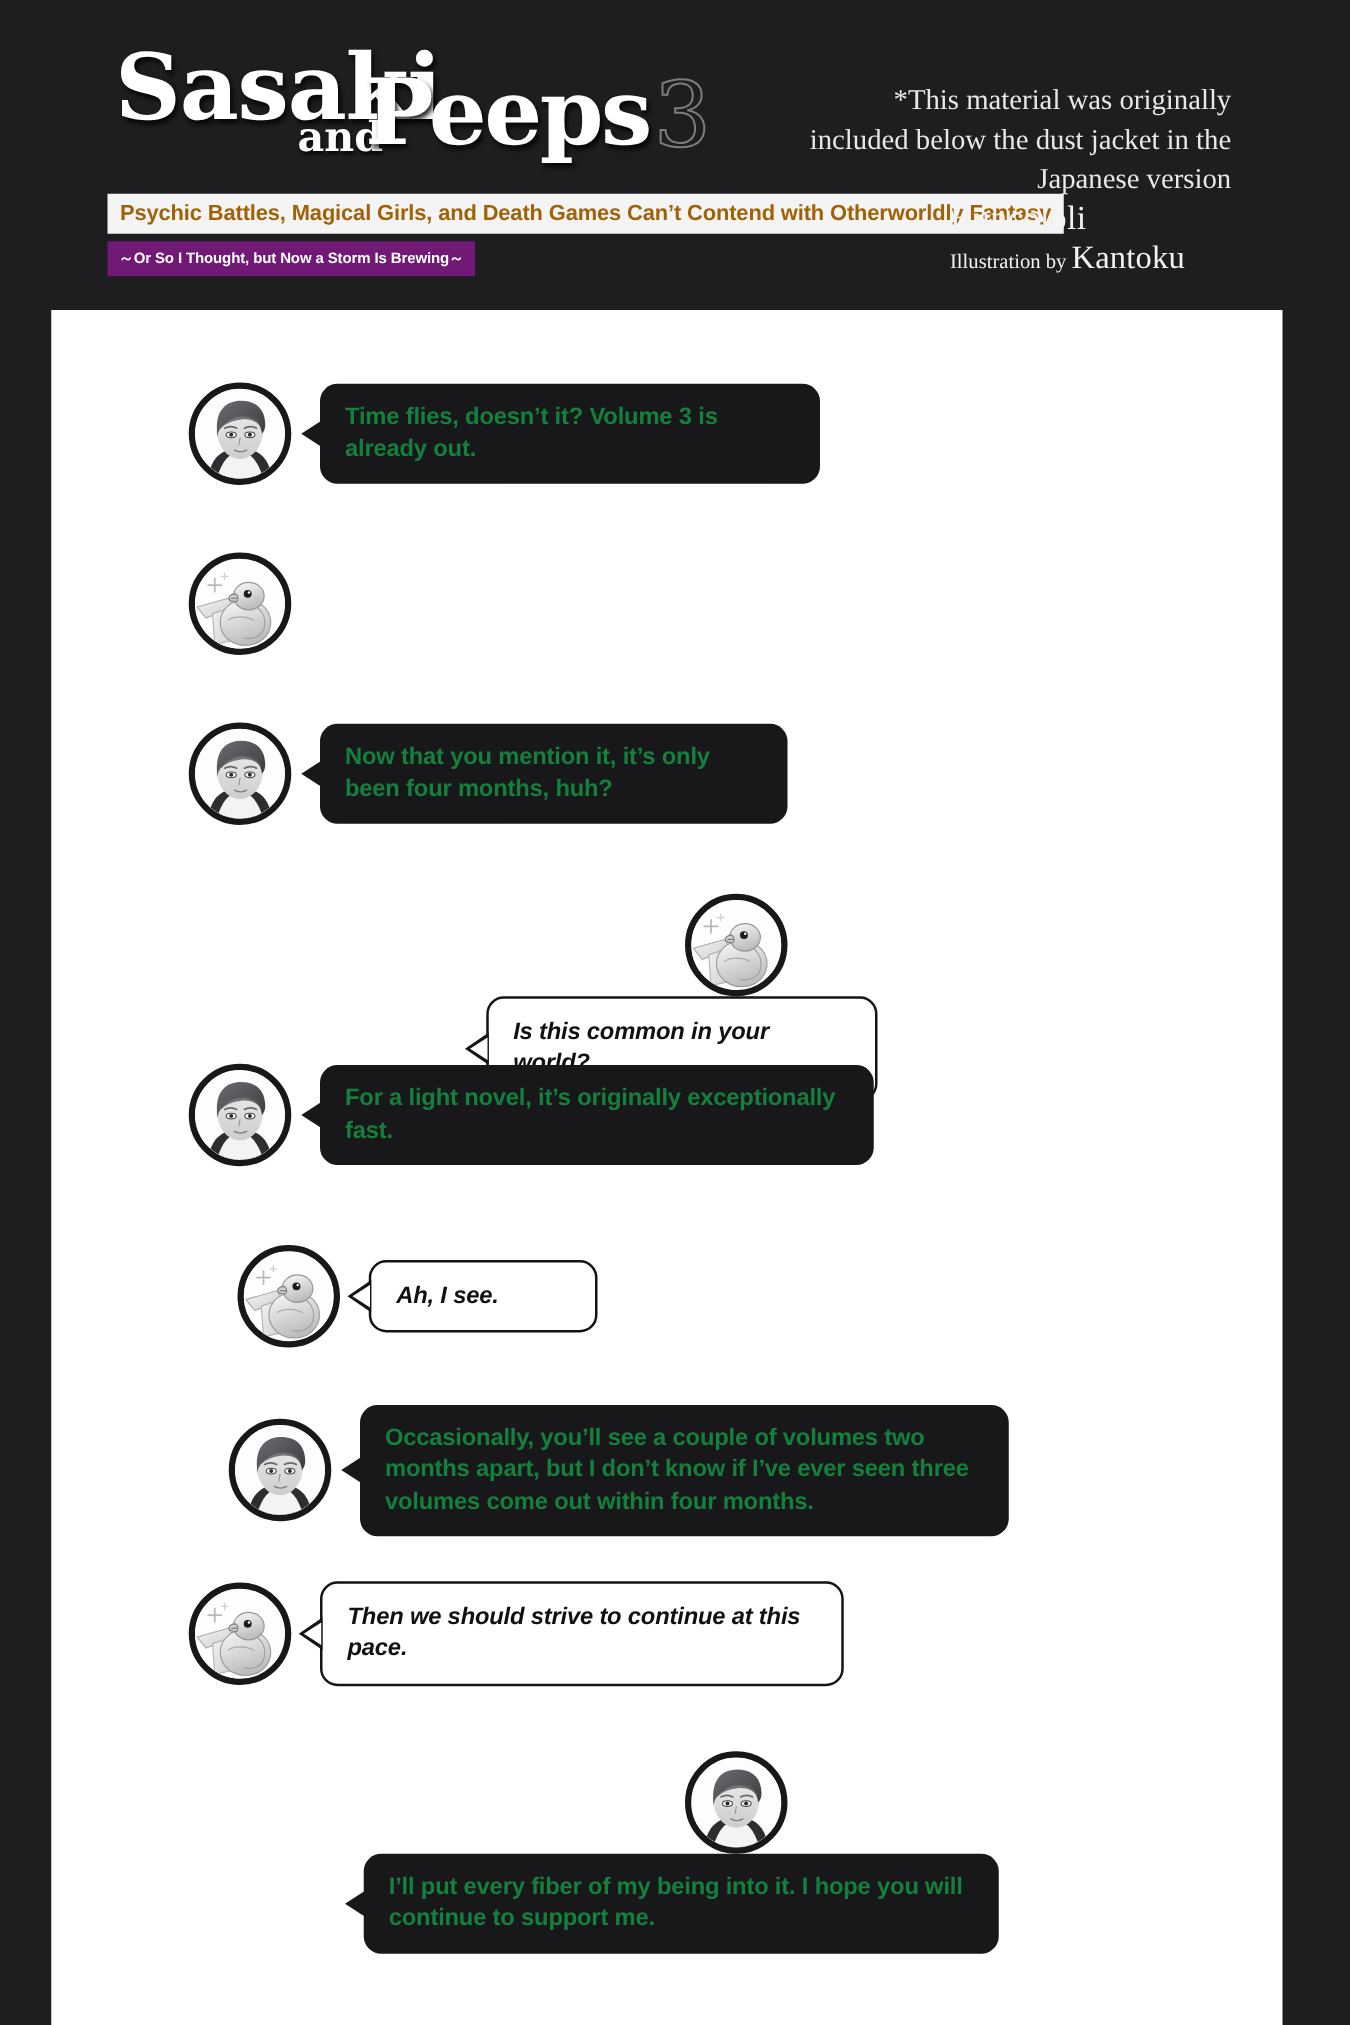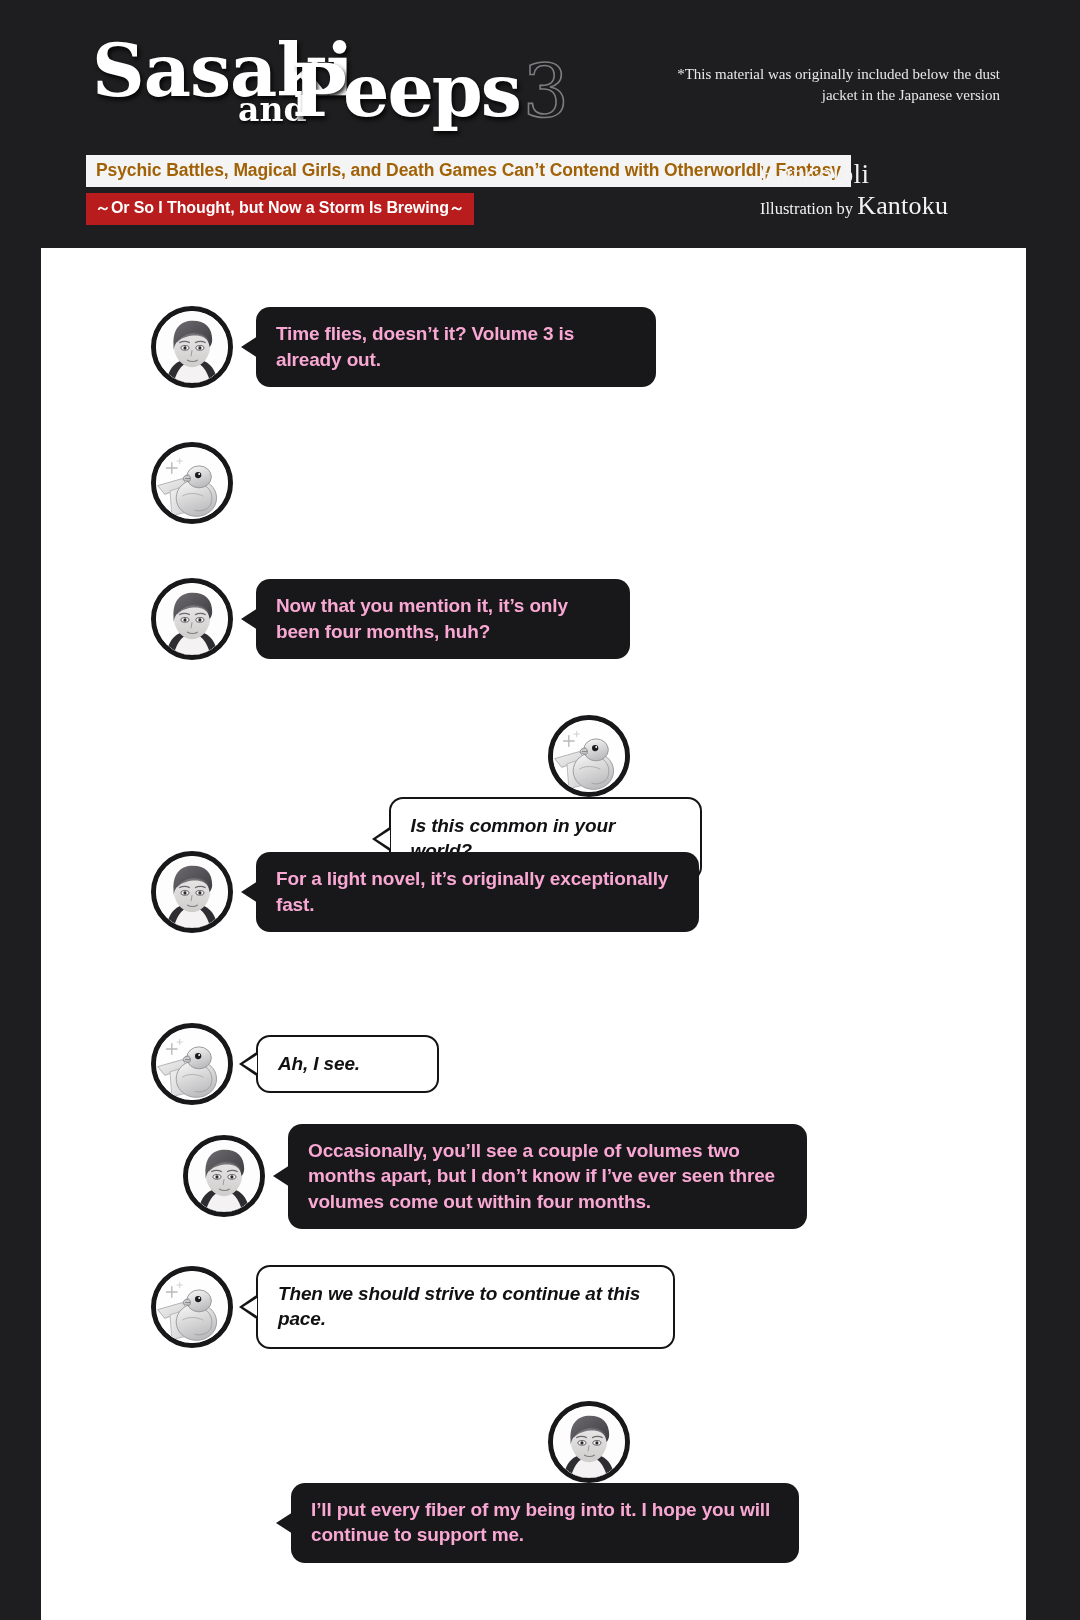--- a/index.html
+++ b/index.html
@@ -42,38 +42,38 @@
   .volume-number {
     position: absolute; left: 523px; top: 56px;
     font-family: "DejaVu Serif", serif;
     font-size: 72px; font-weight: 400; line-height: 1;
     color: transparent;
     -webkit-text-stroke: 1.6px #7d7d80;
     text-shadow: none;
   }
 
   .notice {
-    position: absolute; right: 80px; top: 64px;
+    position: absolute; right: 95px; top: 64px;
     width: 340px;
     font-family: "Liberation Serif", serif;
-    font-size: 15px; line-height: 1.38;
+    font-size: 23px; line-height: 1.38;
     color: #e8e8e8; text-align: right;
   }
 
   .subtitle-bar1 {
     position: absolute; left: 86px; top: 155px;
     background: #f4f4f4; color: #a16207;
     font-size: 17.5px; font-weight: 700;
     padding: 5px 10px 6px 10px;
     letter-spacing: -0.1px; white-space: nowrap;
   }
   .subtitle-bar2 {
     position: absolute; left: 86px; top: 193px;
-    background: #b91c1c; color: #ffffff;
-    font-size: 16px; font-weight: 700;
+    background: #701a75; color: #ffffff;
+    font-size: 12px; font-weight: 700;
     padding: 5px 9px 6px 9px;
     letter-spacing: -0.1px; white-space: nowrap;
   }
 
   .credits { position: absolute; left: 760px; top: 160px; width: 260px; }
   .author {
     font-family: "Liberation Serif", serif;
     font-size: 27px; color: #f2f2f2; line-height: 1.08; letter-spacing: 0.3px;
   }
   .illus-line {
@@ -111,21 +111,21 @@
     padding: 14px 20px 15px 20px;
     max-width: 620px;
   }
   .bubble .tail {
     position: absolute; left: -15px; top: 50%; margin-top: -11px;
     width: 0; height: 0;
   }
 
   
   .bubble.dark {
-    background: #18181a; color: #f9a8d4;
+    background: #18181a; color: #15803d;
     font-size: 19px; font-weight: 700; line-height: 1.33;
     letter-spacing: -0.15px;
   }
   .bubble.dark .tail {
     border-top: 11px solid transparent;
     border-bottom: 11px solid transparent;
     border-right: 17px solid #18181a;
   }
 
   
@@ -364,21 +364,21 @@
       <circle cx="50" cy="42" r="1.8" fill="#2a282c"></circle>
       <path d="M27 36 C30 34 35 34 38 36" stroke="#6a686c" stroke-width="1.4" fill="none" stroke-linecap="round"></path>
       <path d="M45 36 C48 34 53 34 56 36" stroke="#6a686c" stroke-width="1.4" fill="none" stroke-linecap="round"></path>
       <path d="M41 45 L40 51" stroke="#9b989b" stroke-width="1.1" fill="none" stroke-linecap="round"></path>
       <path d="M36 56 C39 58 44 58 47 56" stroke="#7e7b7e" stroke-width="1.3" fill="none" stroke-linecap="round"></path>
     </g>
   </svg>
 </div>
           <div class="bubble dark" style="width: 443px;"><span class="tail"></span><span>For a light novel, it’s originally exceptionally fast.</span></div>
         </div>
-        <div class="line" style="top: 775px;">
+        <div class="line" style="top: 748px; padding-left: 39px;">
           <div class="avatar">
   <svg viewBox="0 0 82 82">
     <defs>
       <clipPath id="cb">
                   <circle cx="41" cy="41" r="41"></circle>
                 </clipPath>
       <linearGradient id="gbody" x1="0" y1="0" x2="0.4" y2="1">
         <stop offset="0" stop-color="#fbfbfb"></stop>
                   <stop offset="1" stop-color="#bdbcbe"></stop>
       </linearGradient>

